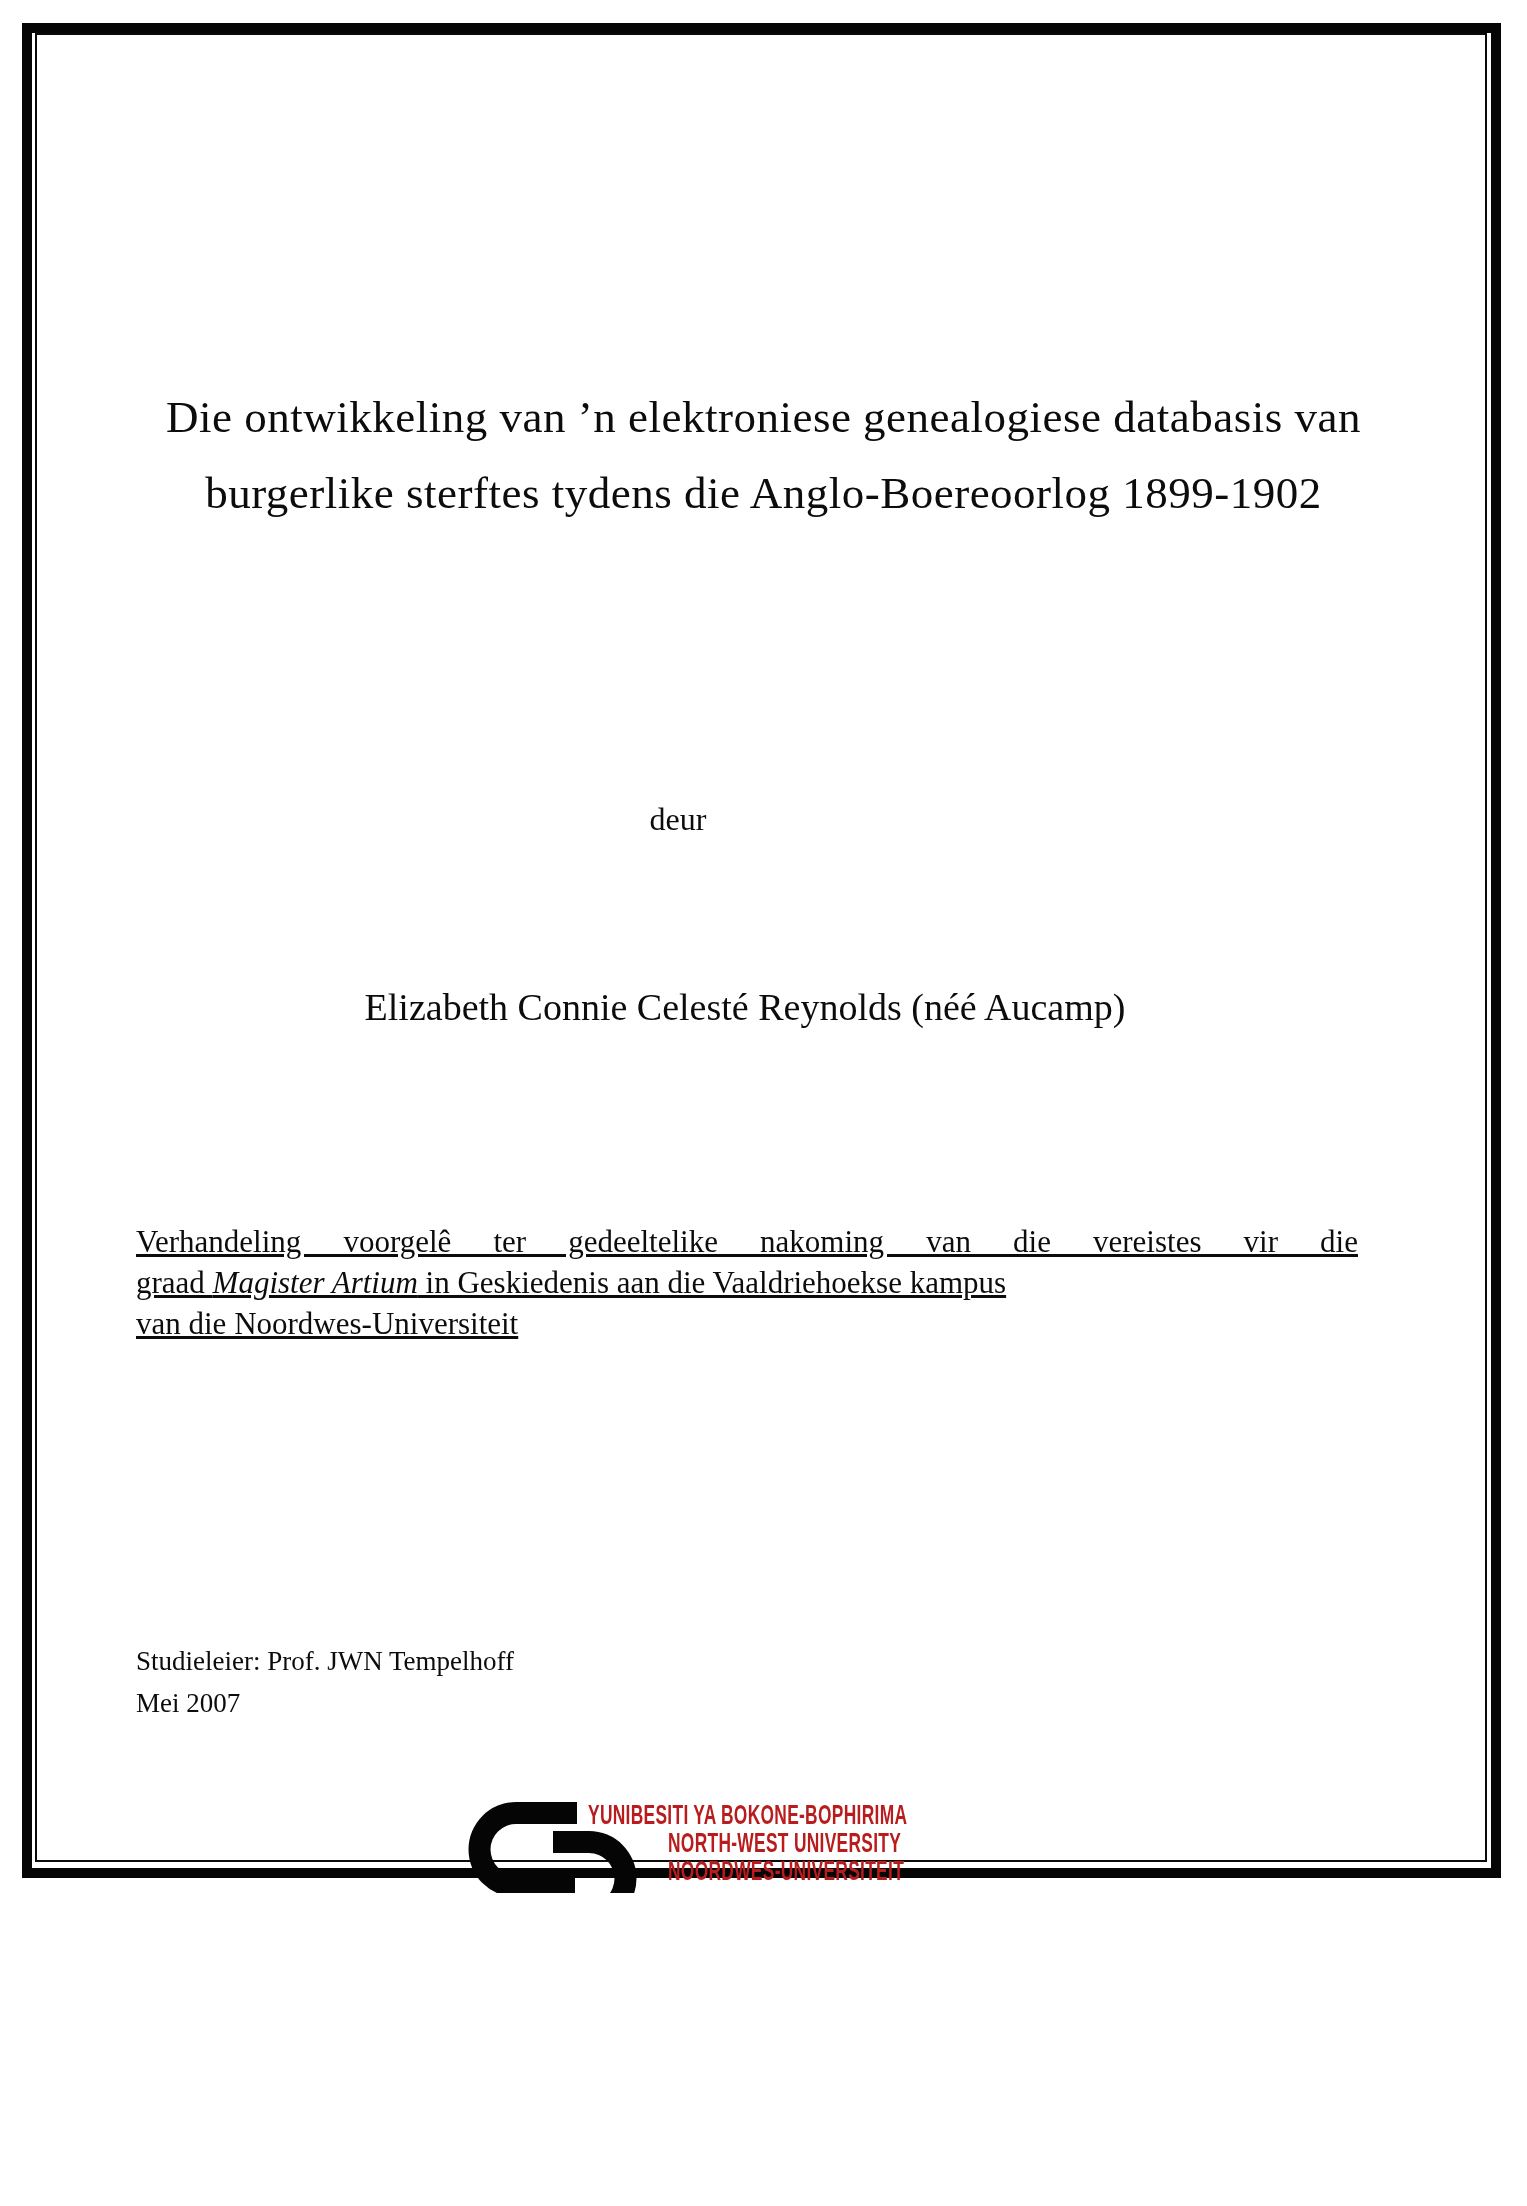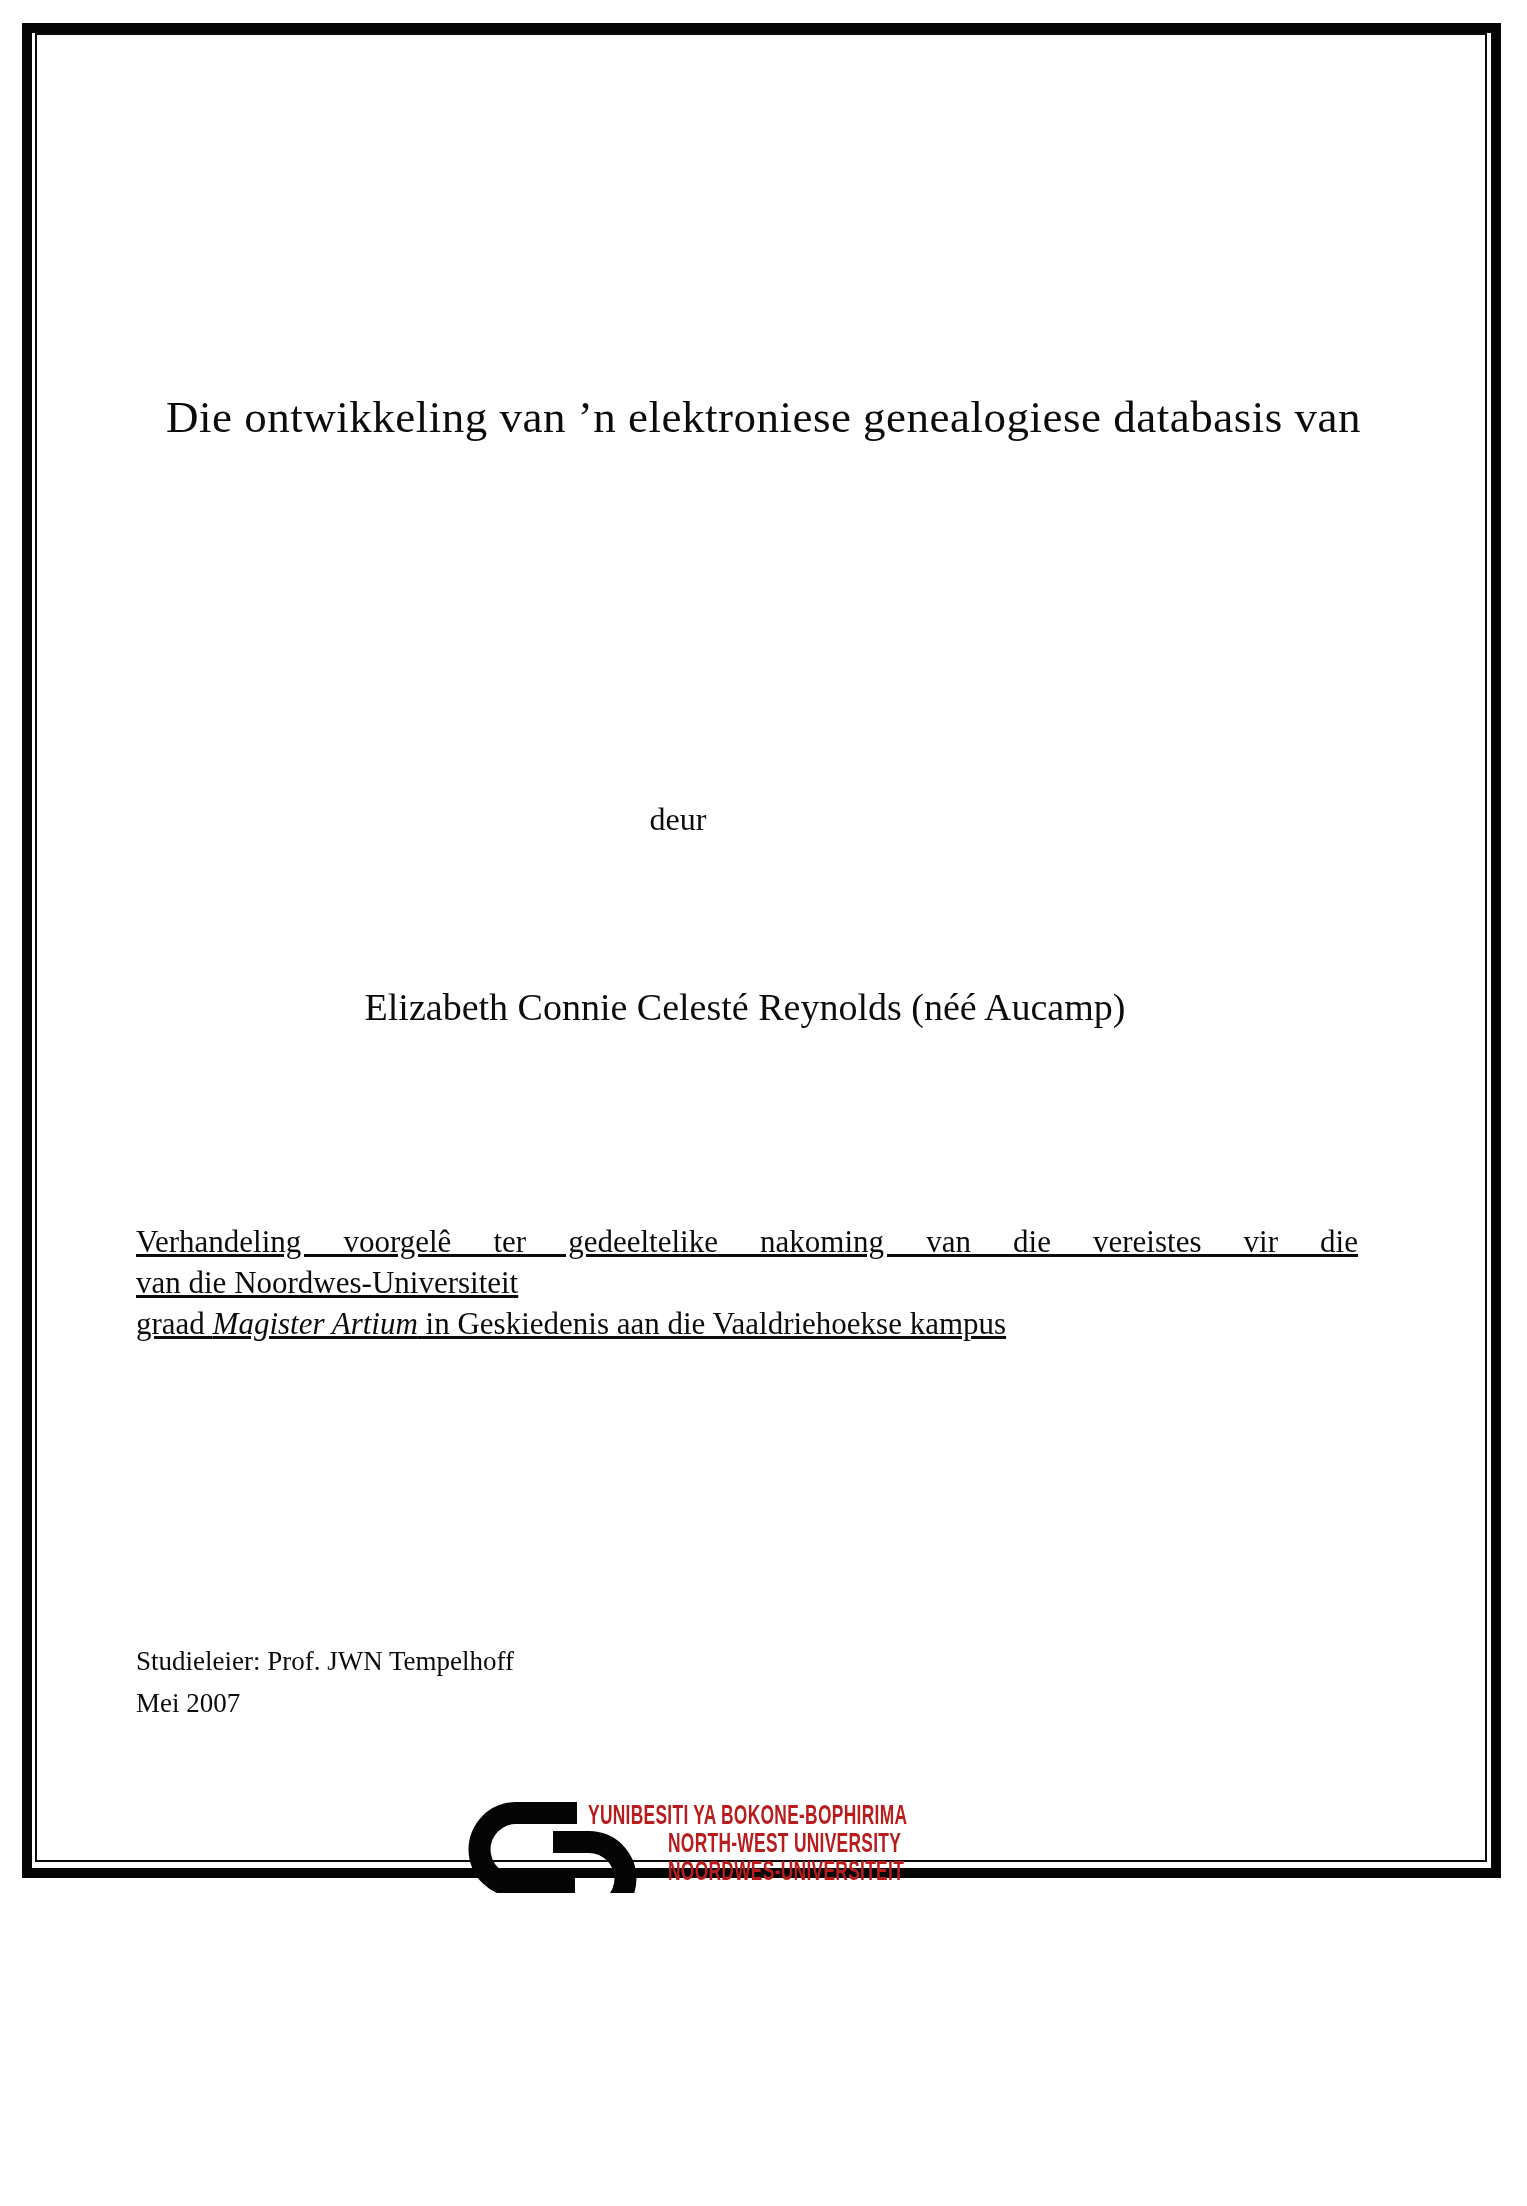--- a/index.html
+++ b/index.html
@@ -57,30 +57,31 @@
 </head>
 <body>
 
 <div class="page">
 
   <div class="frame-outer"></div>
   <div class="frame-inner"></div>
 
   <div class="title">
     <span>Die ontwikkeling van ’n elektroniese genealogiese databasis van</span>
+    <span>burgerlike sterftes tydens die Anglo-Boereoorlog 1899-1902</span>
   </div>
 
   <div class="byline">deur</div>
 
   <div class="author">Elizabeth Connie Celesté Reynolds (néé Aucamp)</div>
 
   <div class="statement">
     <div class="just">Verhandeling voorgelê ter gedeeltelike nakoming van die vereistes vir die</div>
+    <div><span>graad </span><span class="it">Magister Artium</span><span> in Geskiedenis aan die Vaaldriehoekse kampus</span></div>
     <div>van die Noordwes-Universiteit</div>
-    <div><span>graad </span><span class="it">Magister Artium</span><span> in Geskiedenis aan die Vaaldriehoekse kampus</span></div>
   </div>
 
   <div class="supervisor-block">
     <div>Studieleier: Prof. JWN Tempelhoff</div>
     <div>Mei 2007</div>
   </div>
 
   <svg class="logo-mark" width="169" height="125" viewBox="0 0 169 125" xmlns="http://www.w3.org/2000/svg">
     <path fill="#050505" d="M 109 0 L 48 0 A 47.5 47.5 0 0 0 48 95 L 107 95 L 107 73 L 48 73 A 25.5 25.5 0 0 1 48 22 L 109 22 Z"></path>
     <path fill="#050505" d="M 85 29 L 121 29 A 47.5 47.5 0 0 1 121 124 L 85 124 L 85 102 L 121 102 A 25.5 25.5 0 0 0 121 51 L 85 51 Z"></path>

